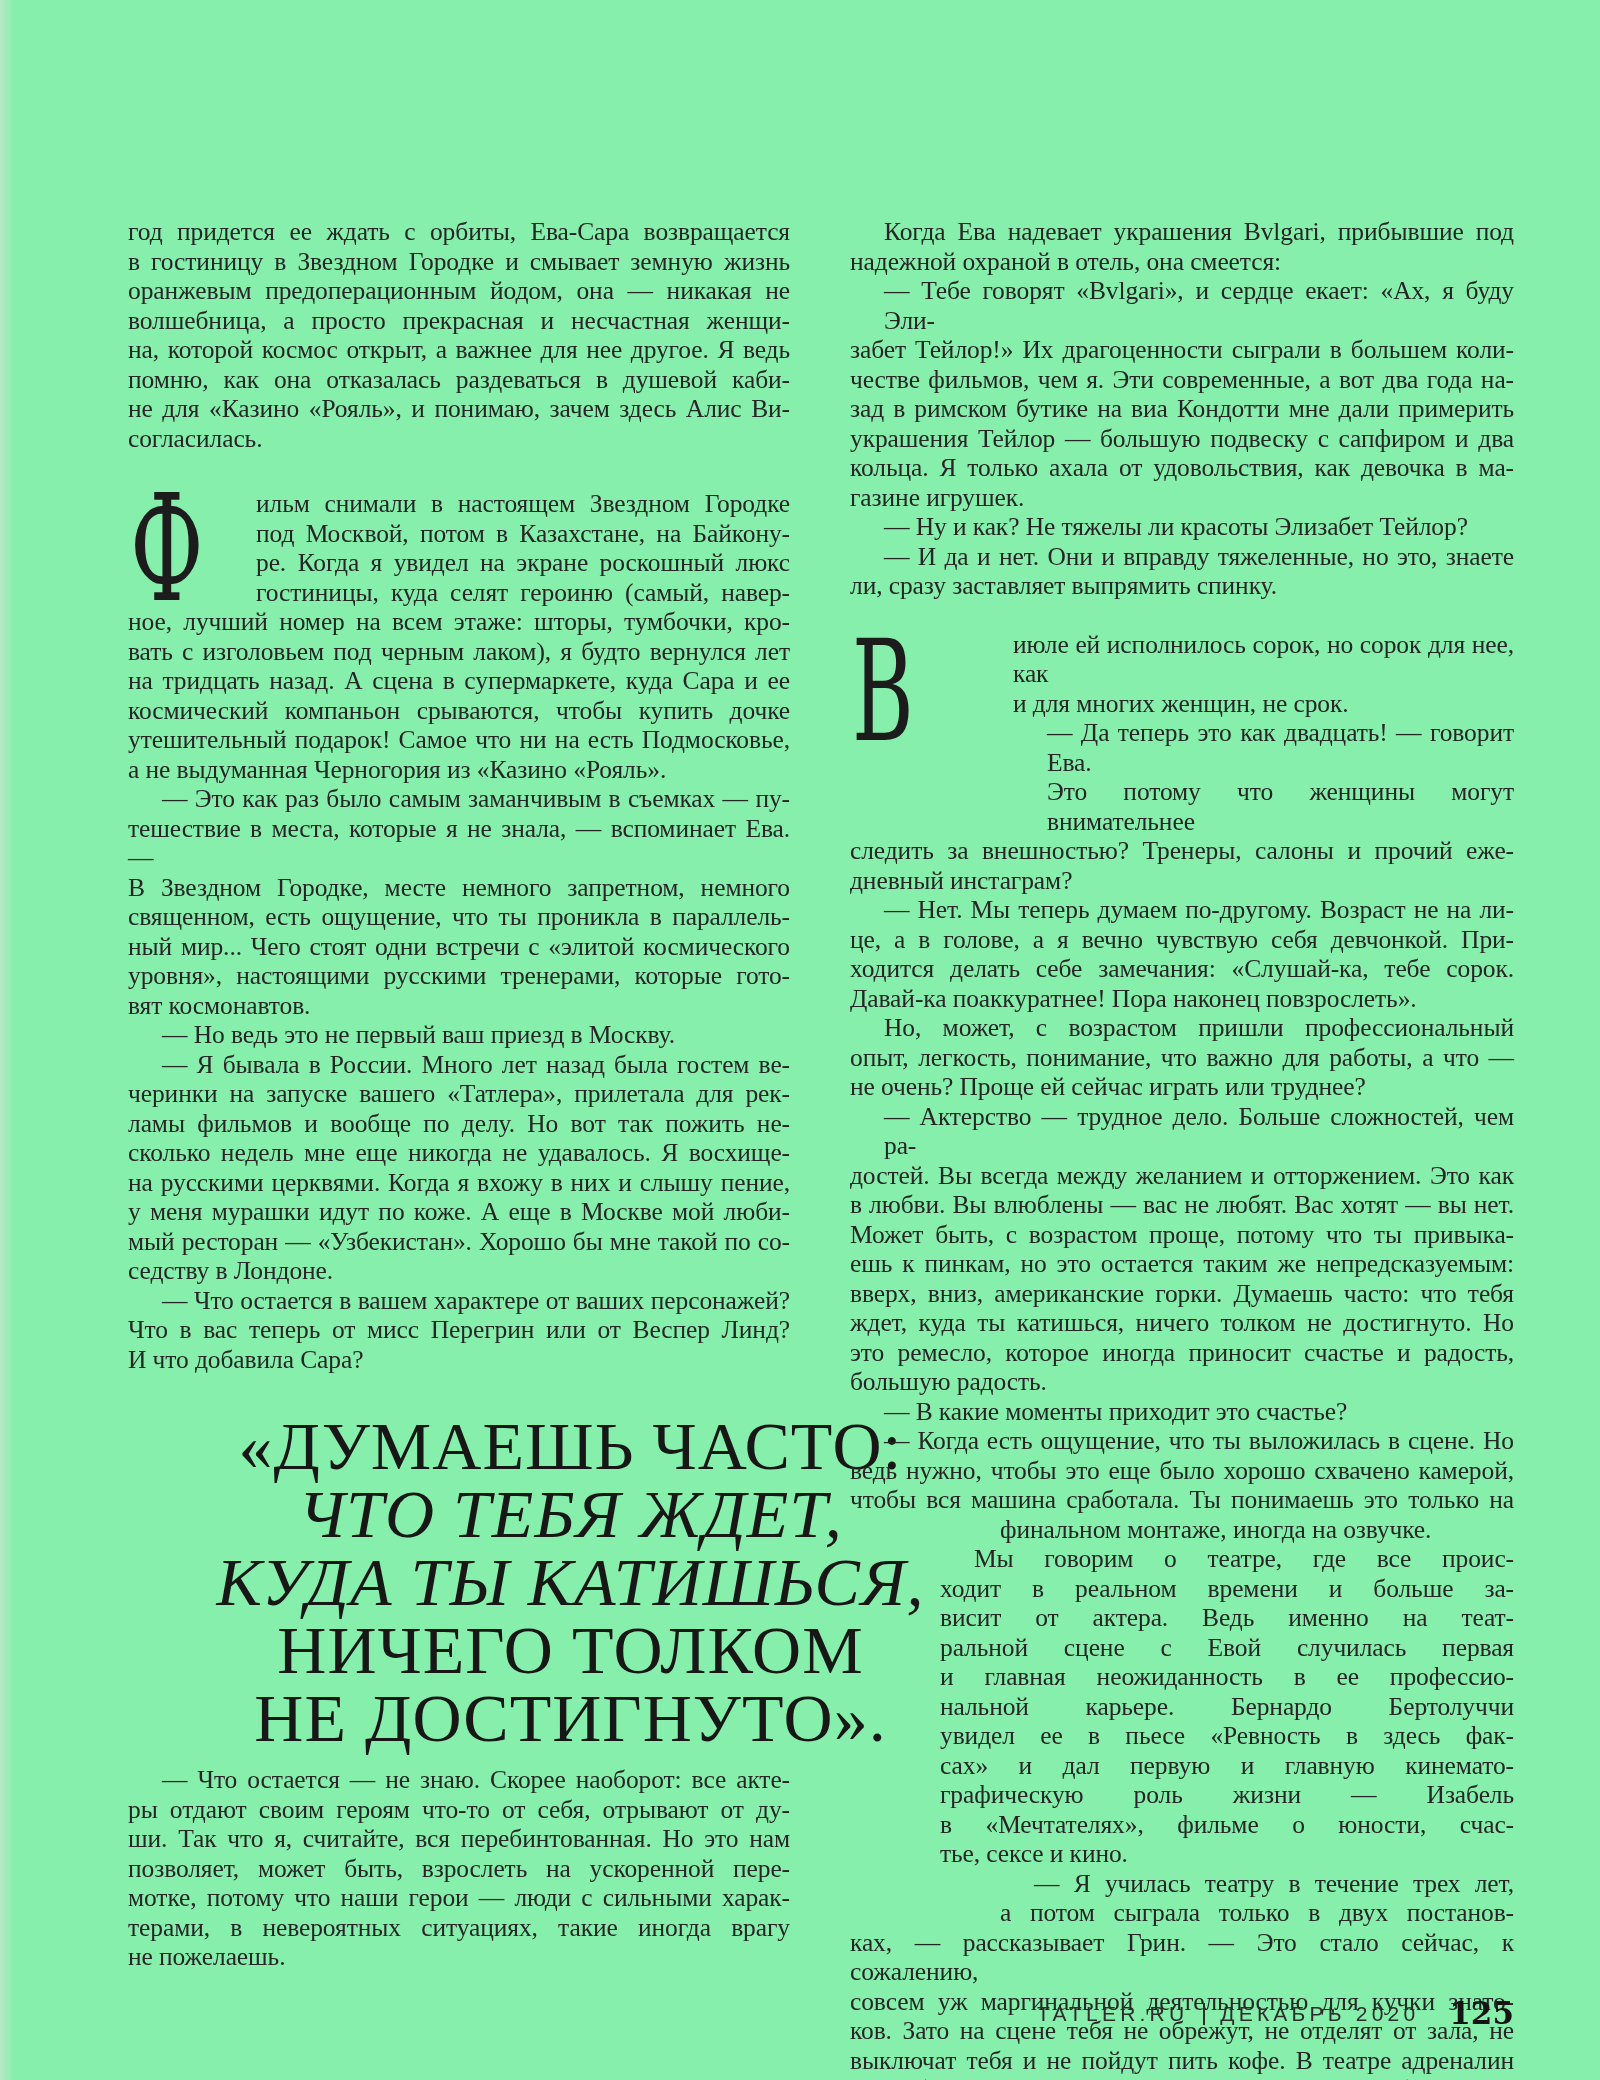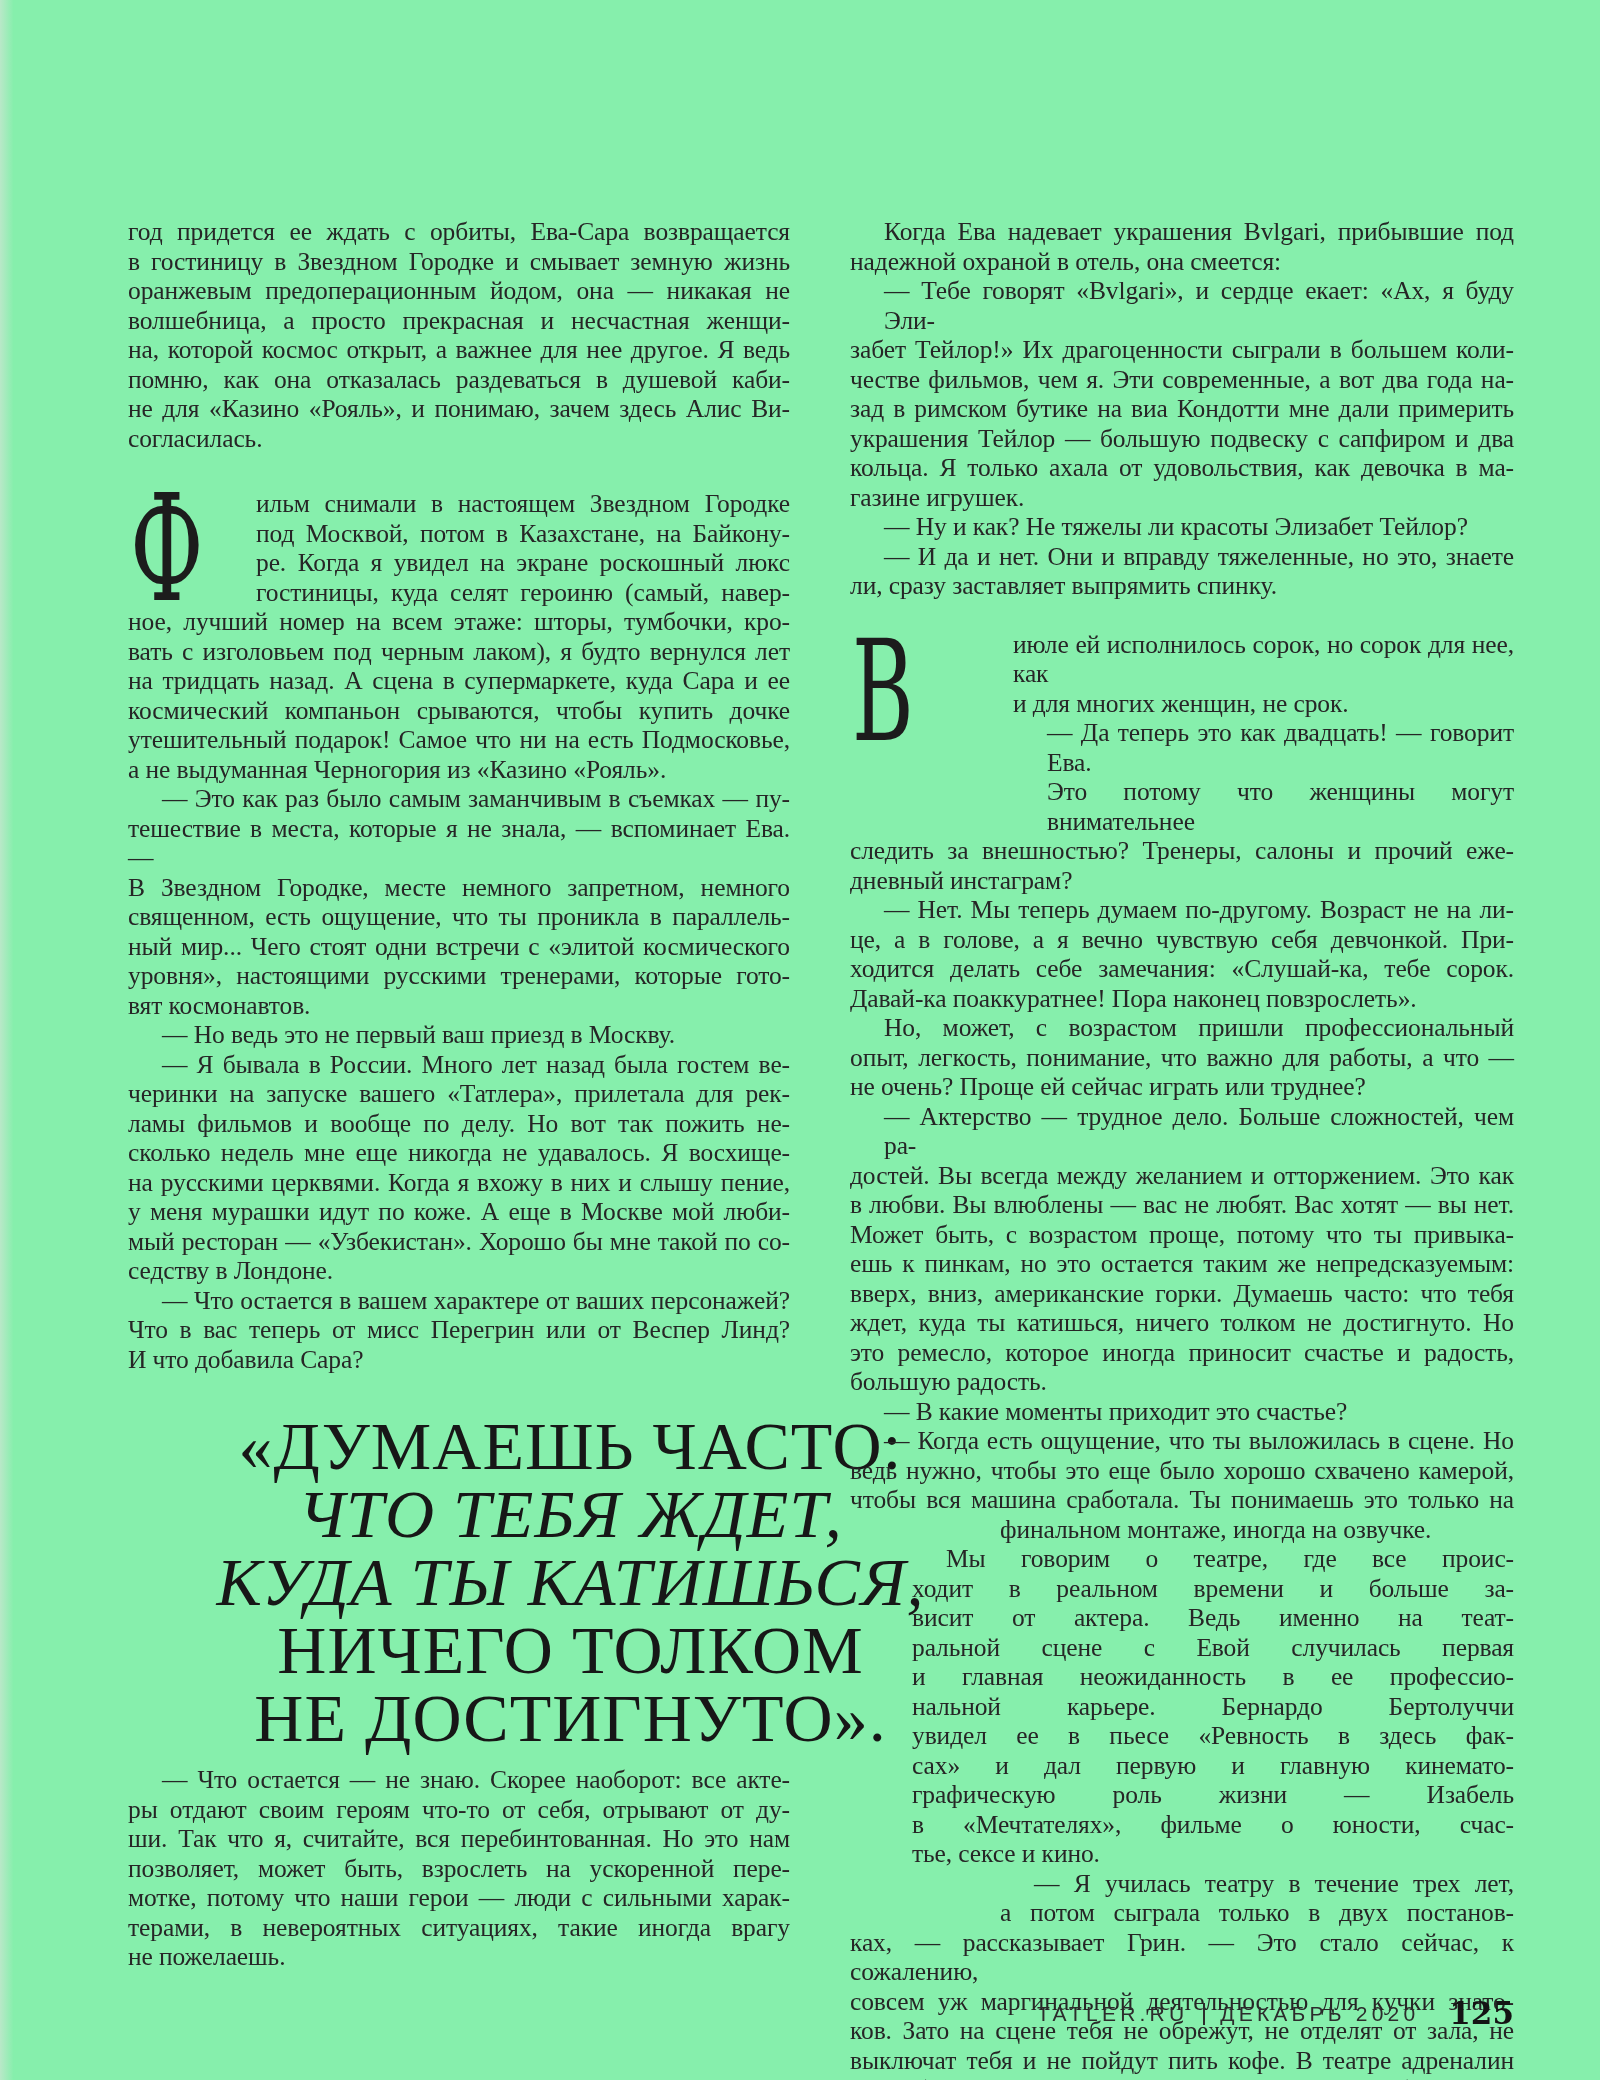--- a/index.html
+++ b/index.html
@@ -205,21 +205,21 @@
       </div>
       <div class="block">
         <div class="ln last ind">— В какие моменты приходит это счастье?</div>
       </div>
       <div class="block">
         <div class="ln ind">— Когда есть ощущение, что ты выложилась в сцене. Но</div>
         <div class="ln">ведь нужно, чтобы это еще было хорошо схвачено камерой,</div>
         <div class="ln">чтобы вся машина сработала. Ты понимаешь это только на</div>
         <div class="ln last" style="margin-left: 150px;">финальном монтаже, иногда на озвучке.</div>
       </div>
-      <div class="block" style="margin-left: 62px;">
+      <div class="block" style="margin-left: 90px;">
         <div class="ln ind">Мы говорим о театре, где все проис-</div>
         <div class="ln">ходит в реальном времени и больше за-</div>
         <div class="ln">висит от актера. Ведь именно на теат-</div>
         <div class="ln">ральной сцене с Евой случилась первая</div>
         <div class="ln">и главная неожиданность в ее профессио-</div>
         <div class="ln">нальной карьере. Бернардо Бертолуччи</div>
         <div class="ln">увидел ее в пьесе «Ревность в здесь фак-</div>
         <div class="ln">сах» и дал первую и главную кинемато-</div>
         <div class="ln">графическую роль жизни — Изабель</div>
         <div class="ln">в «Мечтателях», фильме о юности, счас-</div>

